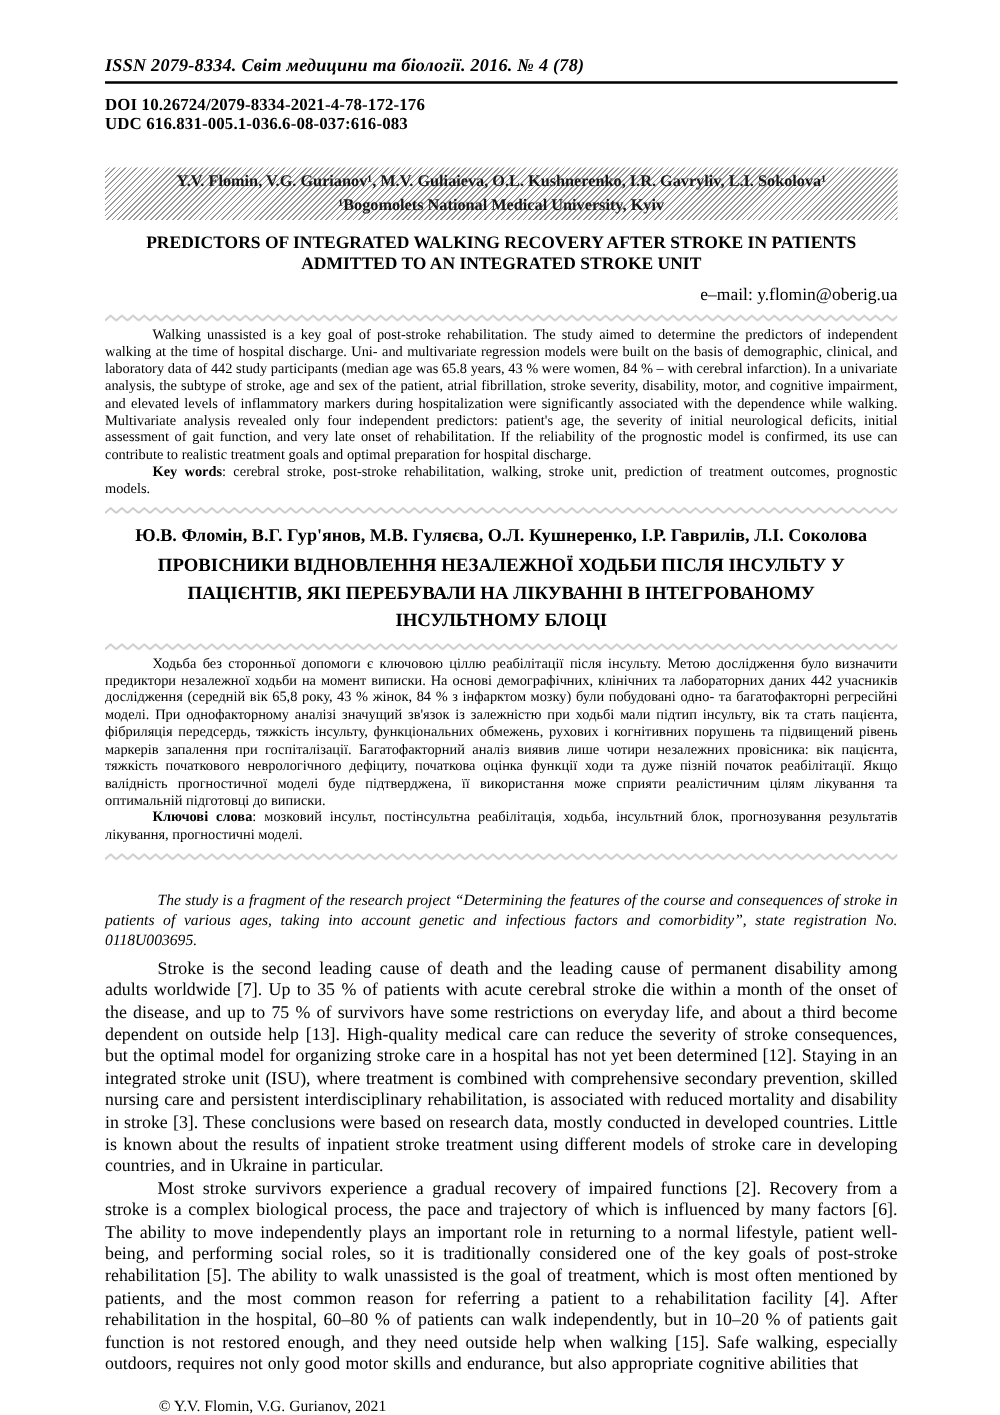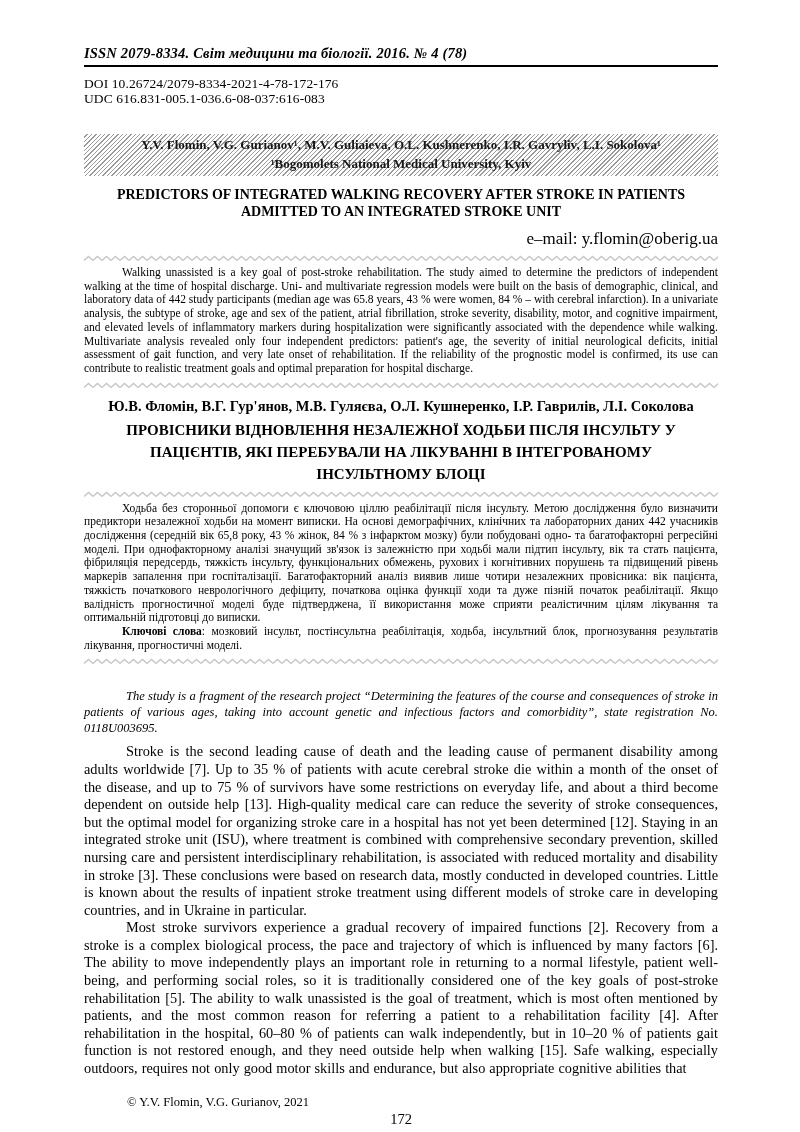--- a/index.html
+++ b/index.html
@@ -19,21 +19,21 @@
     font-size: 14.5px;
     font-weight: bold;
     font-style: italic;
     padding-bottom: 3px;
     border-bottom: 2.5px solid #000;
     letter-spacing: 0.2px;
   }
   .doi-block { margin-top: 9px; }
   .doi-block div {
     font-size: 13.5px;
-    font-weight: normal;
+    font-weight: bold;
     line-height: 15px;
     letter-spacing: 0.1px;
   }
   .authors-hatch {
     margin-top: 28px;
     padding: 2px 0 3px 0;
     text-align: center;
     background: repeating-linear-gradient(135deg, #ffffff 0px, #ffffff 2.1px, #9b9b9b 2.1px, #9b9b9b 3.1px);
   }
   .authors-hatch div {
@@ -45,21 +45,21 @@
   .title-en {
     margin-top: 10px;
     text-align: center;
     font-size: 14px;
     font-weight: bold;
     line-height: 17px;
   }
   .email-line {
     margin-top: 9px;
     text-align: right;
-    font-size: 17px;
+    font-size: 14px;
   }
   .zig { display: block; }
   .zig-wrap { margin-top: 6px; }
   .abstract-block { margin-top: 4px; }
   .abstract-block p {
     font-size: 11.5px;
     line-height: 13.7px;
     text-align: justify;
     text-indent: 38px;
   }
@@ -134,20 +134,21 @@
   <div class="email-line">e–mail: y.flomin@oberig.ua</div>
 
   <div class="zig-wrap">
     <svg class="zig" width="634" height="7">
         <rect width="634" height="7" fill="url(#zigzag)"></rect>
       </svg>
   </div>
 
   <div class="abstract-block">
     <p>Walking unassisted is a key goal of post-stroke rehabilitation. The study aimed to determine the predictors of independent walking at the time of hospital discharge. Uni- and multivariate regression models were built on the basis of demographic, clinical, and laboratory data of 442 study participants (median age was 65.8 years, 43 % were women, 84 % – with cerebral infarction). In a univariate analysis, the subtype of stroke, age and sex of the patient, atrial fibrillation, stroke severity, disability, motor, and cognitive impairment, and elevated levels of inflammatory markers during hospitalization were significantly associated with the dependence while walking. Multivariate analysis revealed only four independent predictors: patient's age, the severity of initial neurological deficits, initial assessment of gait function, and very late onset of rehabilitation. If the reliability of the prognostic model is confirmed, its use can contribute to realistic treatment goals and optimal preparation for hospital discharge.</p>
+    <p><b>Key words</b><span>: cerebral stroke, post-stroke rehabilitation, walking, stroke unit, prediction of treatment outcomes, prognostic models.</span></p>
   </div>
 
   <div class="zig-wrap">
     <svg class="zig" width="634" height="7">
         <rect width="634" height="7" fill="url(#zigzag)"></rect>
       </svg>
   </div>
 
   <div class="authors-ua">Ю.В. Фломін, В.Г. Гур'янов, М.В. Гуляєва, О.Л. Кушнеренко, І.Р. Гаврилів, Л.І. Соколова</div>
 

